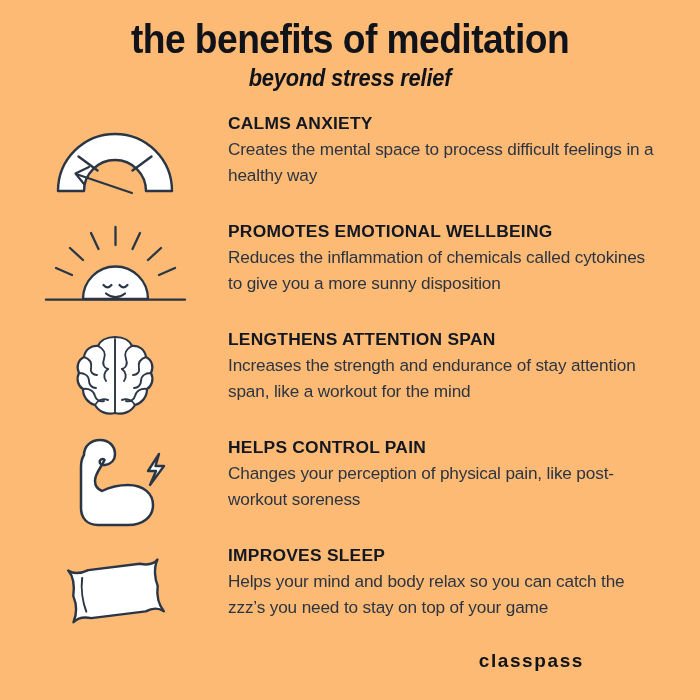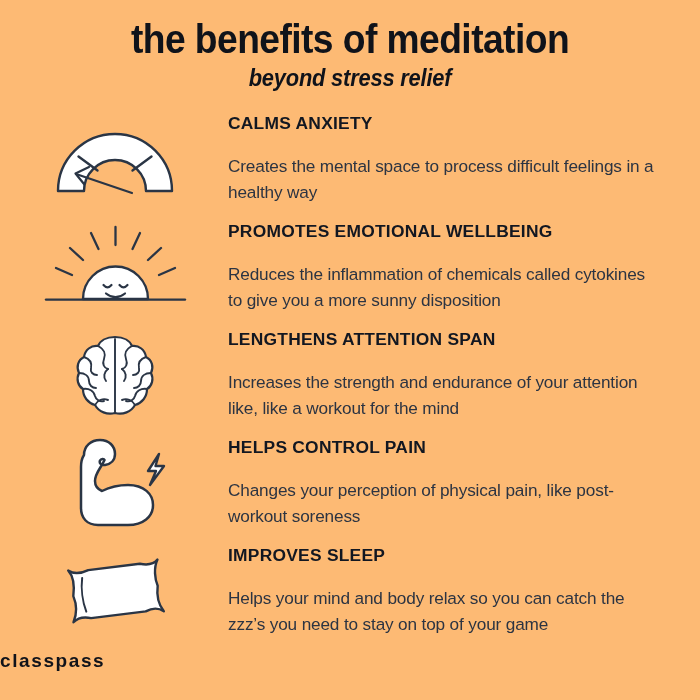--- a/index.html
+++ b/index.html
@@ -86,32 +86,32 @@
     font-weight: bold;
     color: #121721;
     letter-spacing: 0.25px;
     line-height: 22px;
     white-space: nowrap;
   }
   .b-desc {
     font-size: 17.2px;
     color: #2c3442;
     line-height: 25.5px;
-    margin-top: 20px;
+    margin-top: 3px;
     letter-spacing: -0.15px;
     max-width: 430px;
   }
 
   
   .footer {
     position: absolute;
     left: 0;
     bottom: 28px;
     width: 584px;
-    text-align: left;
+    text-align: right;
   }
   .logo {
     font-size: 19px;
     font-weight: bold;
     color: #10131a;
     letter-spacing: 1.6px;
   }
 
   svg { display: block; overflow: visible; }
 </style>
@@ -204,21 +204,21 @@
             <path d="M73 25 C67 27 65 31 66 36 C67 40 64 43 60 43"></path>
             <path d="M78 41 C72 41 68 44 68 49 C68 53 65 56 61 56"></path>
             <path d="M74 57 C68 56 63 59 62 64 C61 68 57 70 53 69"></path>
             <path d="M62 73 C59 68 54 66 49 68"></path>
             <path d="M49 37 C53 40 54 45 51 49"></path>
           </g>
         </svg>
       </div>
       <div class="text-cell">
         <div class="b-title">LENGTHENS ATTENTION SPAN</div>
-        <div class="b-desc">Increases the strength and endurance of your attention like, like a workout for the mind</div>
+        <div class="b-desc">Increases the strength and endurance of stay attention span, like a workout for the mind</div>
       </div>
     </div>
 
     <div class="row">
       <div class="icon-cell">
         <svg width="110" height="92" viewBox="0 0 110 92">
           <path d="M24 18
                    C24 9 31 3 40 3
                    C49 3 55 9 55 17
                    C55 23 51 27 45 28

